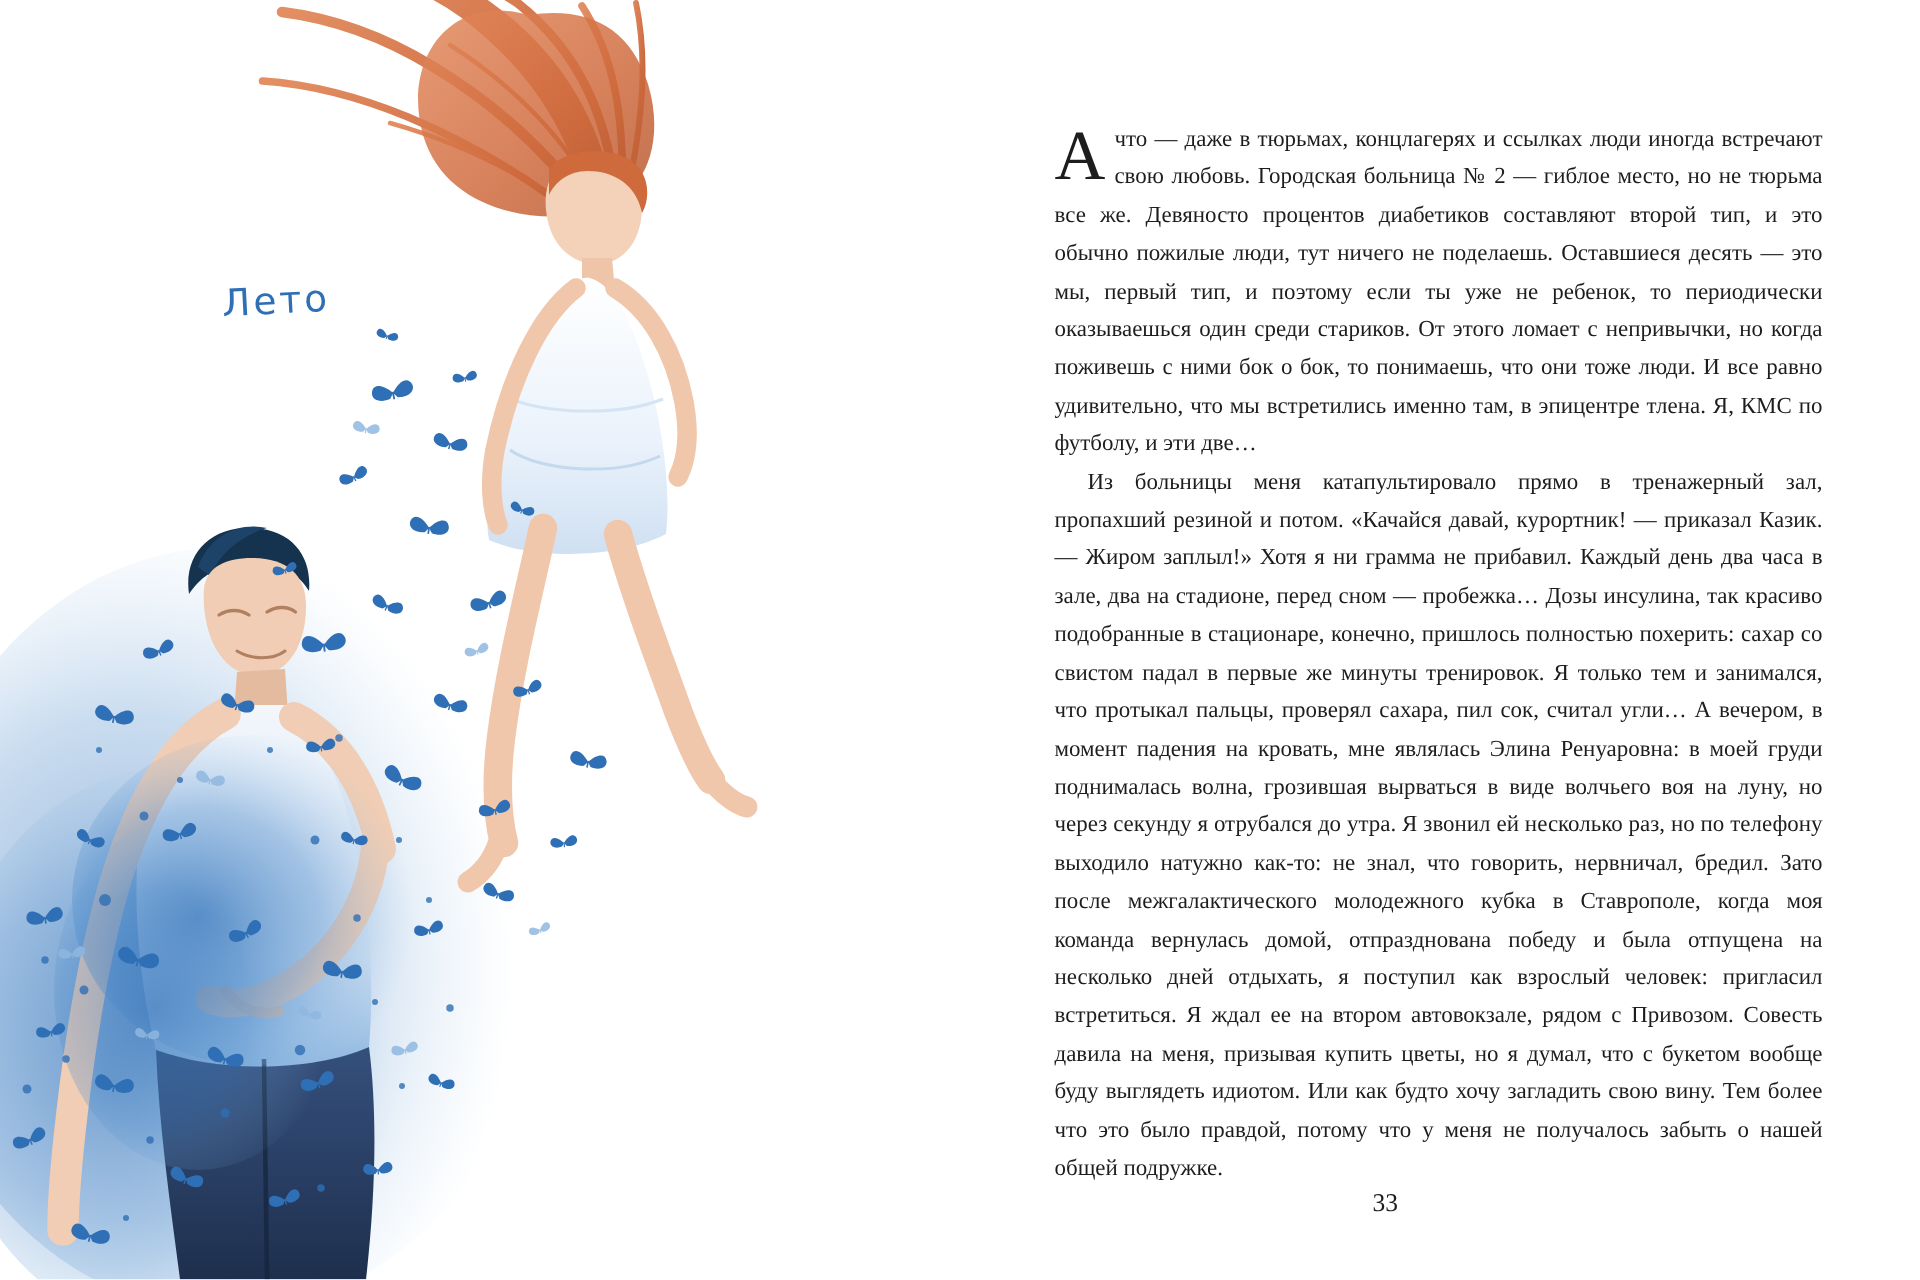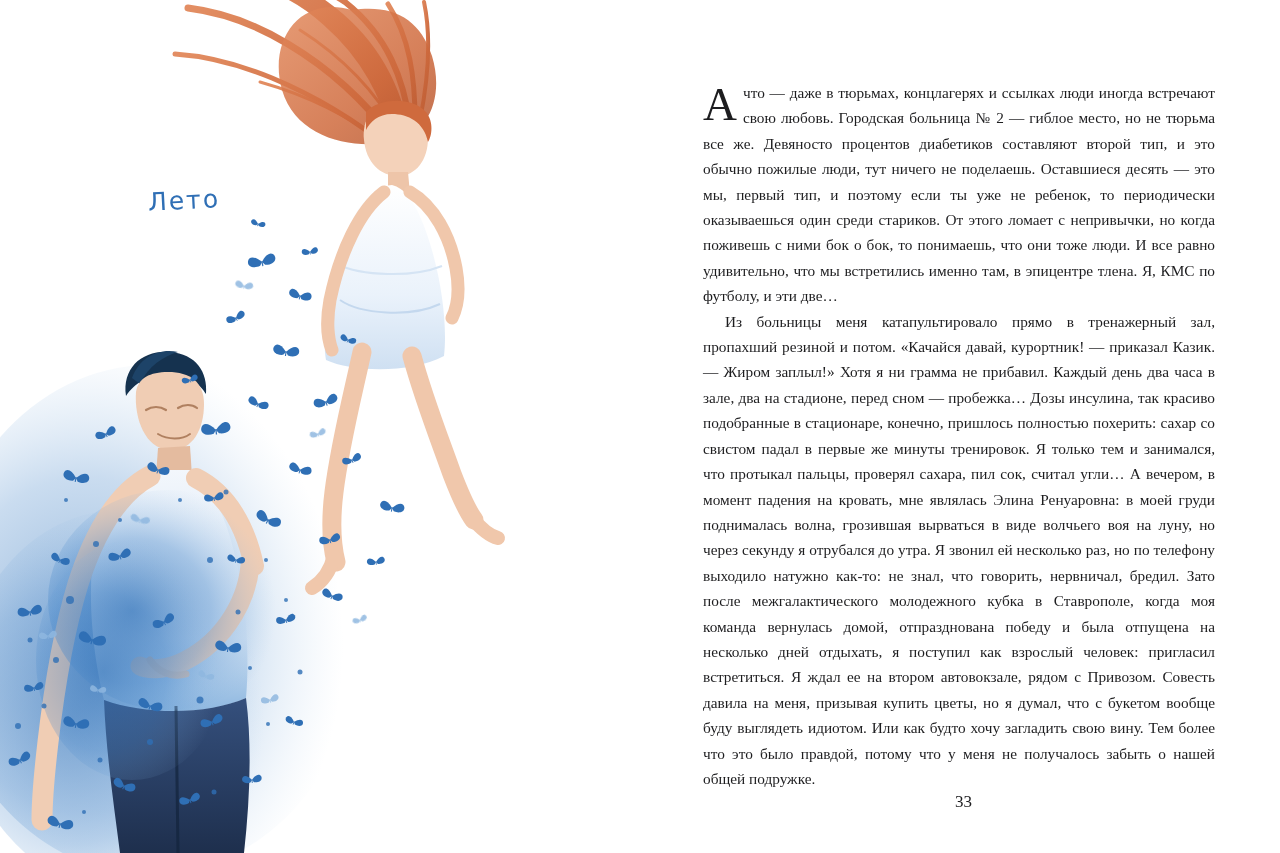--- a/index.html
+++ b/index.html
@@ -79,21 +79,20 @@
     margin-top: 2px;
     color: #1d1d1f;
   }
   .folio {
     position: absolute;
     left: 275px;
     top: 792px;
     font-family: "Liberation Serif", serif;
     font-size: 17px;
     color: #1d1d1f;
-    margin-left: 40px;
   }
 </style>
 </head>
 <body>
 
 <div class="page">
 
   <div class="left-page">
     <svg class="illustration" viewBox="0 0 640 853" aria-hidden="true">
       <defs>

